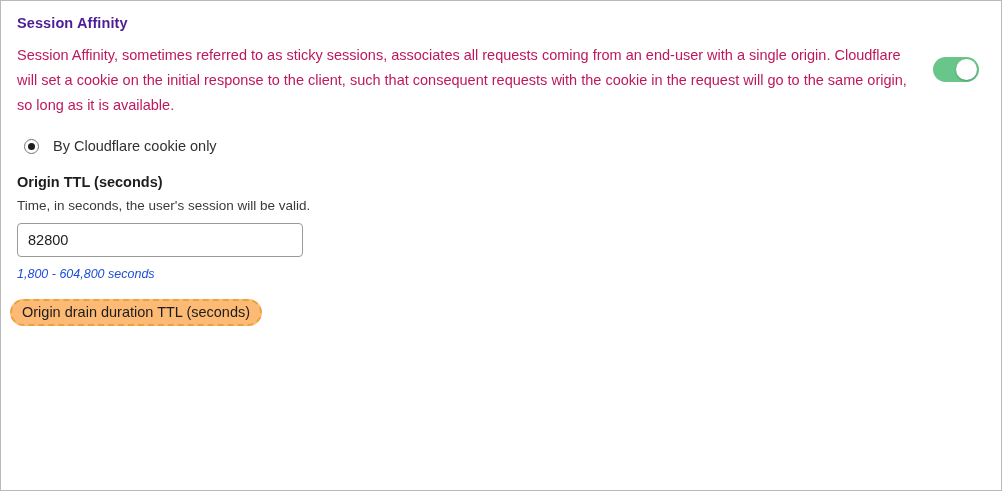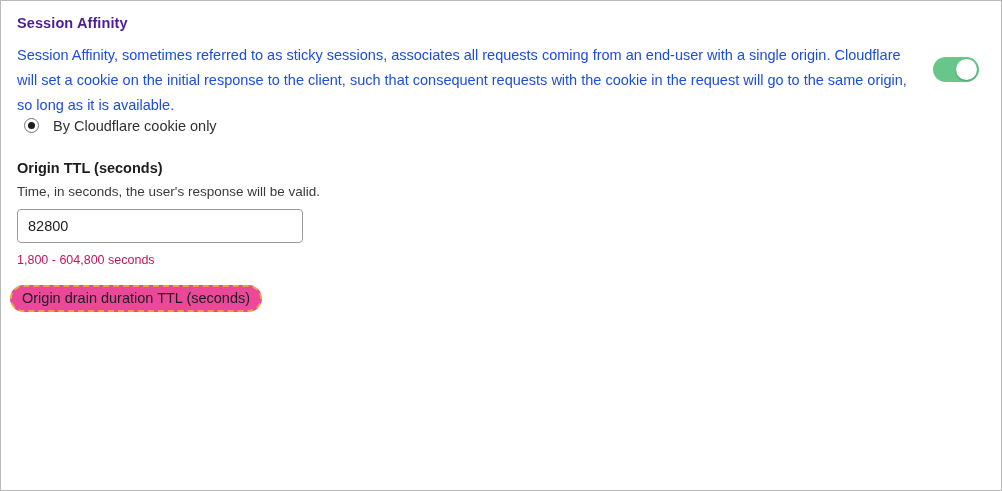--- a/index.html
+++ b/index.html
@@ -29,23 +29,23 @@
   .section-title {
     font-size: 14.5px;
     font-weight: bold;
     color: #4c1d95;
     letter-spacing: 0.1px;
     margin: 0 0 12px 0;
   }
   .description {
     font-size: 14.5px;
     line-height: 25px;
-    color: #1d4ed8;
+    color: #be185d;
     max-width: 890px;
-    margin: 0 0 0 0;
+    margin: 0 0 14px 0;
   }
   .toggle {
     position: absolute;
     top: 56px;
     right: 22px;
     width: 46px;
     height: 25px;
     border-radius: 13px;
     background: #68c68a;
     box-sizing: border-box;
@@ -55,20 +55,21 @@
     top: 2px;
     right: 2px;
     width: 21px;
     height: 21px;
     border-radius: 50%;
     background: #ffffff;
     box-shadow: 0 1px 2px rgba(0,0,0,0.25);
   }
   .radio-row {
     display: flex;
+    align-items: center;
     height: 28px;
     margin: 0 0 8px 0;
   }
   .radio {
     width: 15px;
     height: 15px;
     border-radius: 50%;
     border: 1px solid #757575;
     box-sizing: border-box;
     background: #ffffff;
@@ -110,32 +111,33 @@
     border-radius: 4px;
     background: #ffffff;
     font-family: "Liberation Sans", sans-serif;
     font-size: 14.5px;
     color: #1d1d1d;
     padding: 16px 10px;
     outline: none;
   }
   .range-hint {
     font-size: 12.5px;
-    color: #be185d;
+    color: #1d4ed8;
     margin: 10px 0 0 0;
+    font-style: italic;
   }
   .highlight-label {
     display: inline-block;
     font-size: 14.5px;
     color: #1d1d1d;
     padding: 3px 10px 4px 10px;
     margin: 14px 0 0 -7px;
     border: 2px dashed #e8a33d;
     border-radius: 18px;
-    background: #ec4899;
+    background: #fdba74;
   }
   .block-2 { margin-top: 4px; }
 </style>
 </head>
 <body>
 
 <div class="screen">
   <div class="panel">
 
     <div class="section-title">Session Affinity</div>
@@ -146,21 +148,21 @@
       <div class="knob"></div>
     </div>
 
     <div class="radio-row">
       <span class="radio checked"></span>
       <span class="radio-label">By Cloudflare cookie only</span>
     </div>
 
 
     <div class="field-label">Origin TTL (seconds)</div>
-    <div class="field-help">Time, in seconds, the user's response will be valid.</div>
+    <div class="field-help">Time, in seconds, the user's session will be valid.</div>
     <input class="text-input" type="text" value="82800" style="">
     <div class="range-hint">1,800 - 604,800 seconds</div>
 
     <div class="block-2">
       <span class="highlight-label">Origin drain duration TTL (seconds)</span>
     </div>
 
   </div>
 </div>
 

